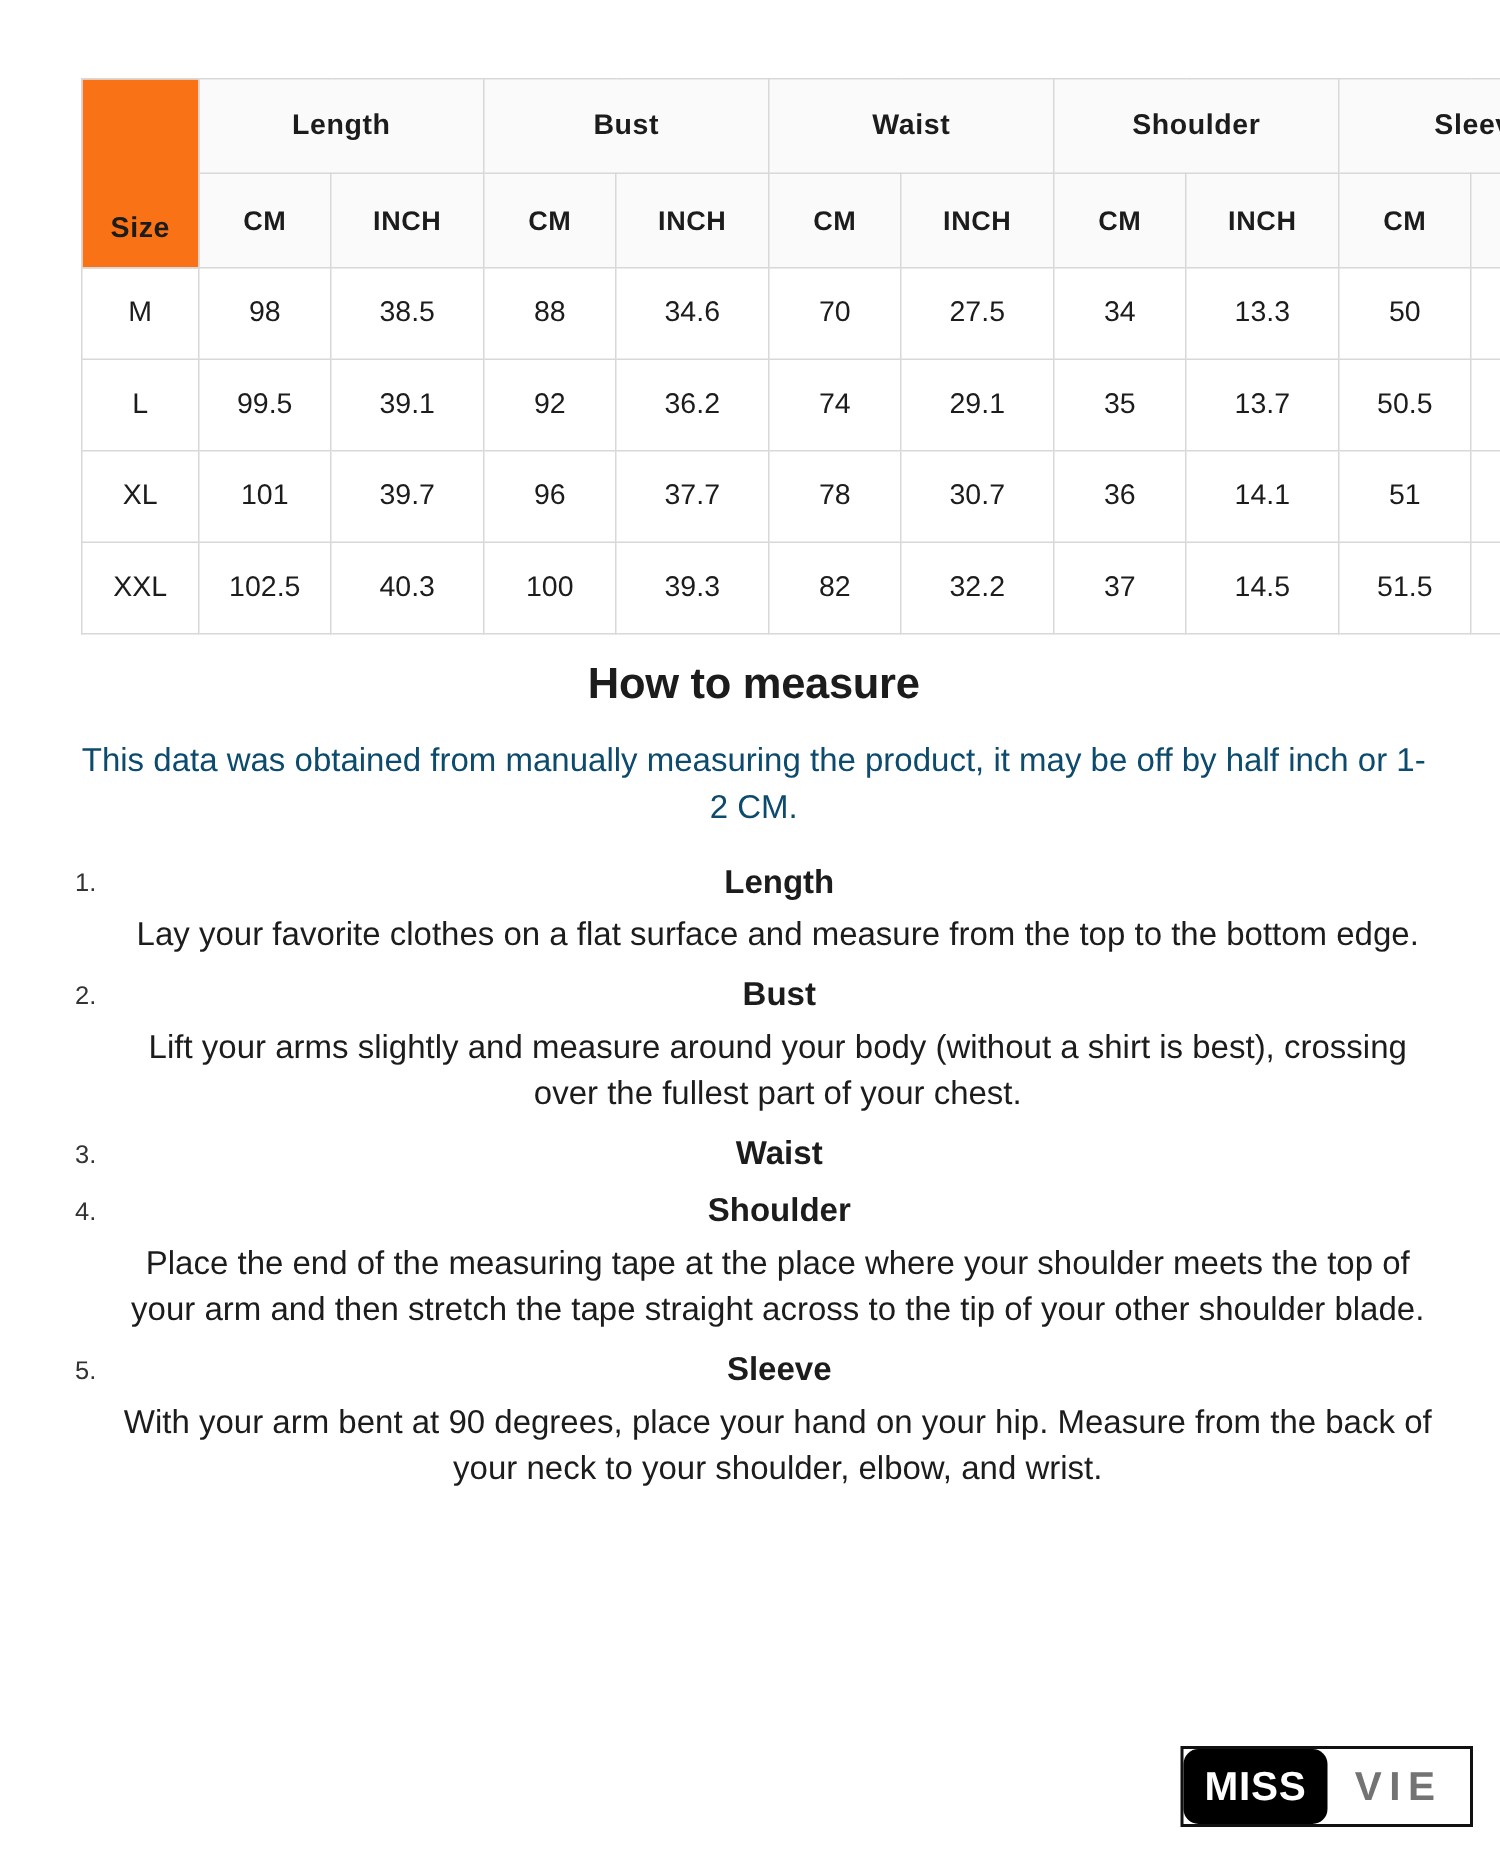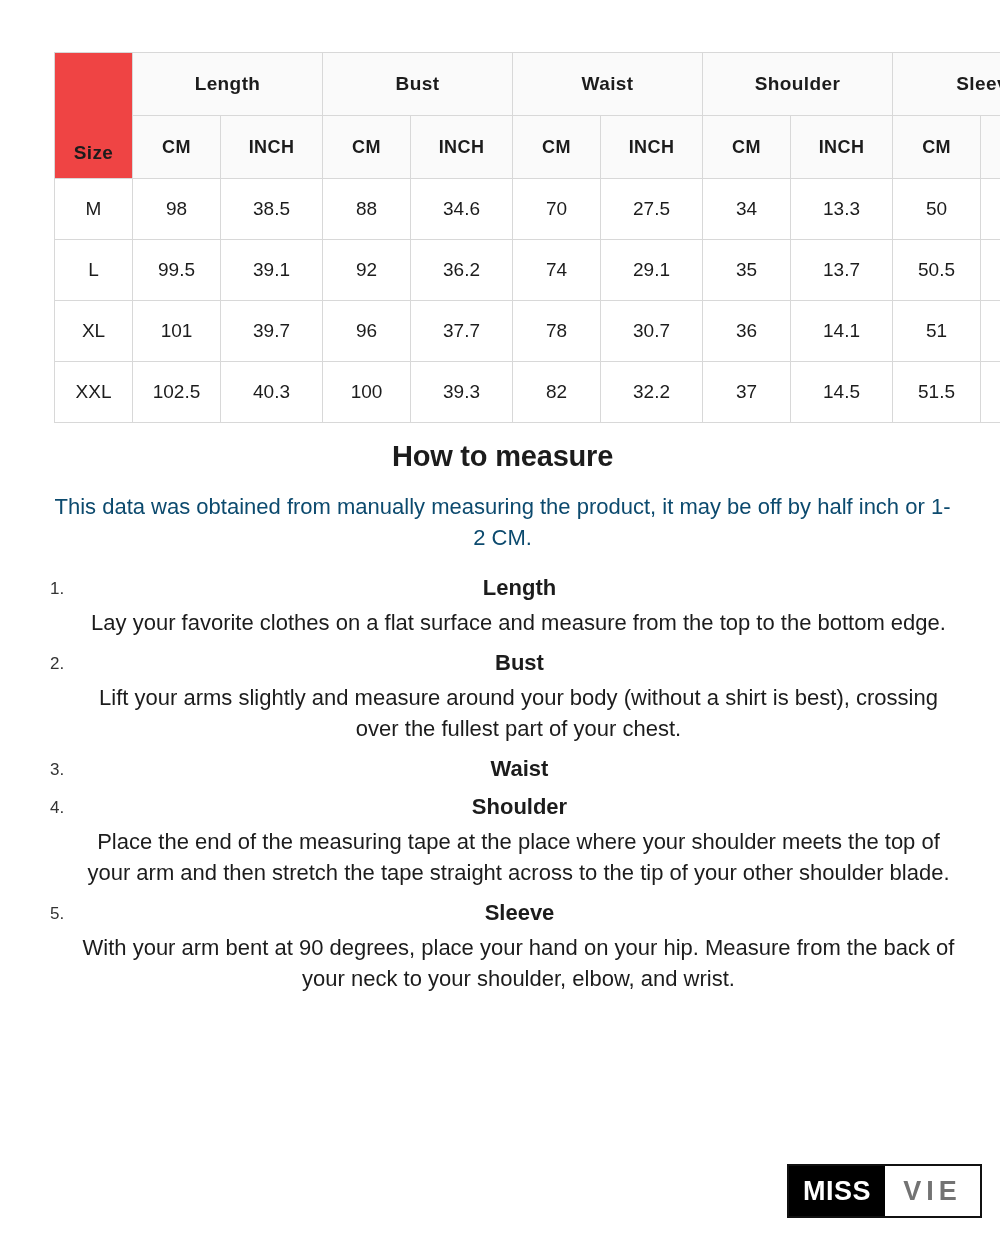--- a/index.html
+++ b/index.html
@@ -50,21 +50,21 @@
     letter-spacing: 0.4px;
   }
   table.size-chart thead tr.group-row th {
     height: 60px;
   }
   table.size-chart thead tr.unit-row th {
     height: 60px;
     font-size: 18px;
   }
   table.size-chart th.size-corner {
-    background: #ef4444;
+    background: #f97316;
     font-weight: bold;
     font-size: 19px;
     vertical-align: bottom;
     padding-bottom: 14px;
   }
   table.size-chart tbody td {
     height: 58px;
     font-size: 19px;
     background: #ffffff;
   }
@@ -144,20 +144,21 @@
   .logo .miss {
     background: #000000;
     color: #ffffff;
     flex: 0 0 96px;
     display: flex;
     align-items: center;
     justify-content: center;
     font-size: 27px;
     font-weight: bold;
     letter-spacing: 0.5px;
+    border-radius: 10px;
   }
   .logo .vie {
     flex: 1;
     display: flex;
     align-items: center;
     justify-content: center;
     font-size: 27px;
     font-weight: bold;
     letter-spacing: 5px;
     color: #737373;

